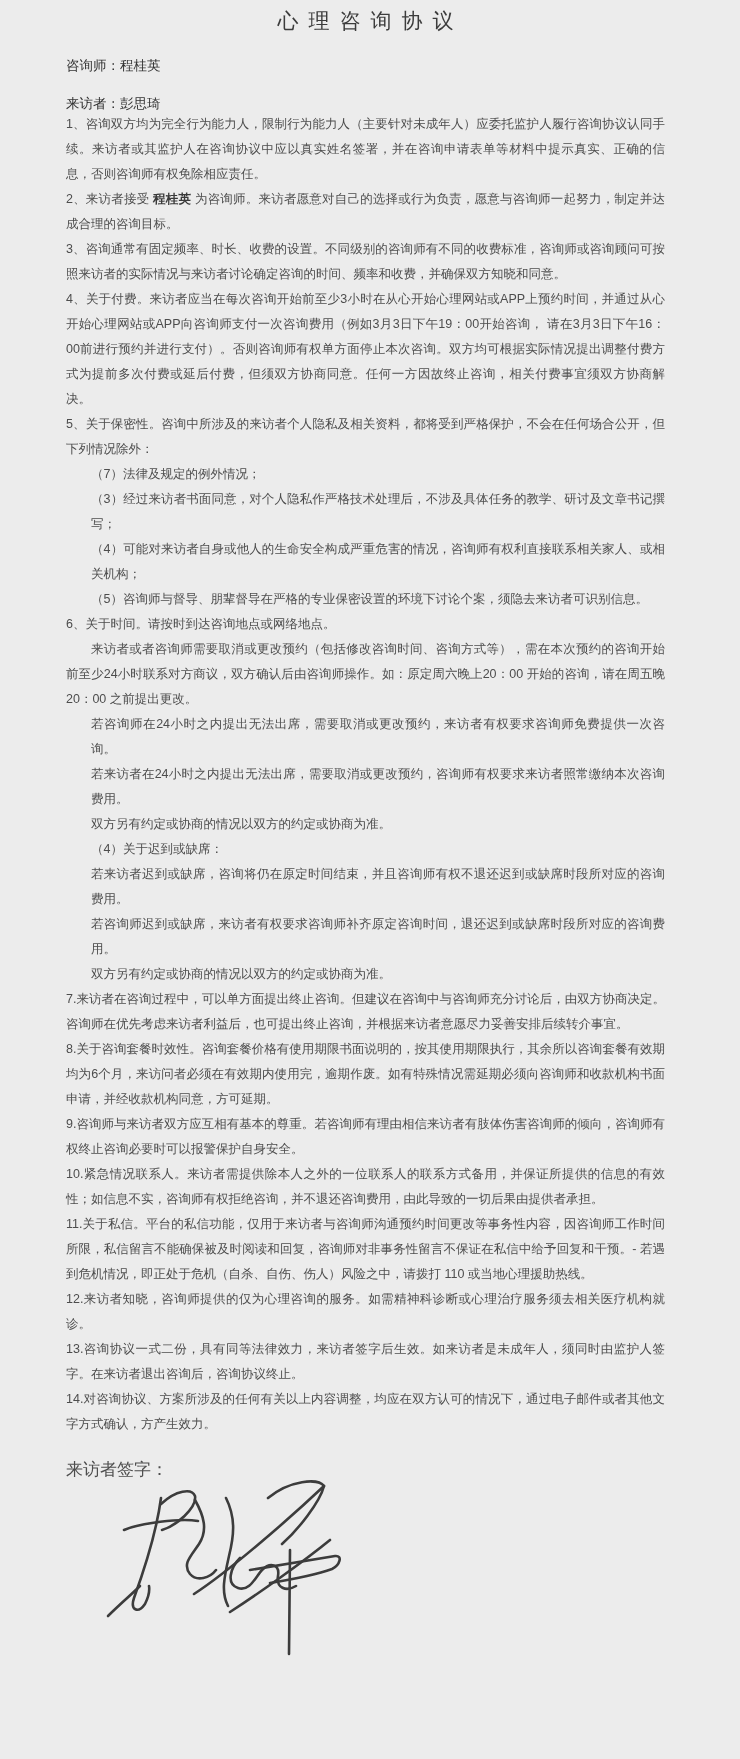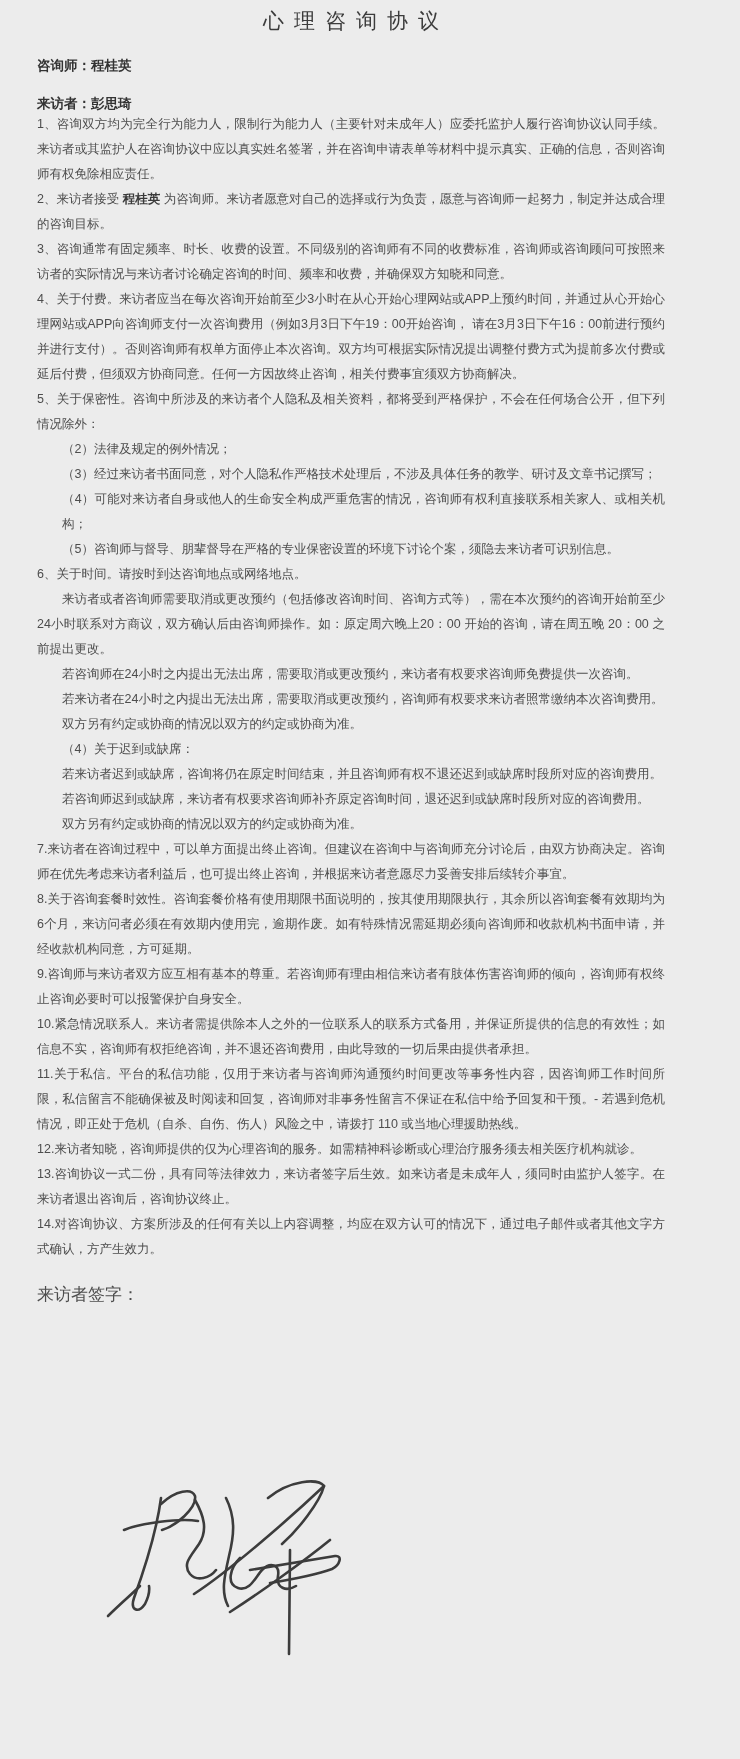--- a/index.html
+++ b/index.html
@@ -7,34 +7,34 @@
   .page{
     position:relative;
     width:740px;
     height:1759px;
     background:#ececec;
     font-family:"Liberation Sans","DejaVu Sans",sans-serif;
     color:#4d4d4d;
     overflow:hidden;
     margin:0 auto;
   }
-  .content{padding:6px 75px 0 37px;}
+  .content{padding:6px 75px 0 66px;}
   .doc-title{
     font-size:21px;
     font-weight:400;
     color:#3c3c3c;
     text-align:center;
     letter-spacing:10px;
     text-indent:10px;
     line-height:30px;
     margin:0;
   }
   .party{
     font-size:13.5px;
-    font-weight:bold;
+    font-weight:normal;
     color:#333333;
     line-height:17px;
     margin:21px 0 0 0;
   }
   .clauses p{
     font-size:12.5px;
     line-height:25px;
     margin:0;
     text-align:justify;
   }
@@ -73,21 +73,21 @@
     <p class="party"><span>咨询师：</span><span>程桂英</span></p>
 
     <p class="party"><span>来访者：</span><span>彭思琦</span></p>
 
     <div class="clauses">
         <p class="p"><span>1、咨询双方均为完全行为能力人，限制行为能力人（主要针对未成年人）应委托监护人履行咨询协议认同手续。来访者或其监护人在咨询协议中应以真实姓名签署，并在咨询申请表单等材料中提示真实、正确的信息，否则咨询师有权免除相应责任。</span></p>
         <p class="p"><span>2、来访者接受 </span><span class="b">程桂英</span><span> 为咨询师。来访者愿意对自己的选择或行为负责，愿意与咨询师一起努力，制定并达成合理的咨询目标。</span></p>
         <p class="p"><span>3、咨询通常有固定频率、时长、收费的设置。不同级别的咨询师有不同的收费标准，咨询师或咨询顾问可按照来访者的实际情况与来访者讨论确定咨询的时间、频率和收费，并确保双方知晓和同意。</span></p>
         <p class="p"><span>4、关于付费。来访者应当在每次咨询开始前至少3小时在从心开始心理网站或APP上预约时间，并通过从心开始心理网站或APP向咨询师支付一次咨询费用（例如3月3日下午19：00开始咨询， 请在3月3日下午16：00前进行预约并进行支付）。否则咨询师有权单方面停止本次咨询。双方均可根据实际情况提出调整付费方式为提前多次付费或延后付费，但须双方协商同意。任何一方因故终止咨询，相关付费事宜须双方协商解决。</span></p>
         <p class="p"><span>5、关于保密性。咨询中所涉及的来访者个人隐私及相关资料，都将受到严格保护，不会在任何场合公开，但下列情况除外：</span></p>
-        <p class="sub"><span>（2）法律及规定的例外情况；</span></p>
+        <p class="sub"><span>（7）法律及规定的例外情况；</span></p>
         <p class="sub"><span>（3）经过来访者书面同意，对个人隐私作严格技术处理后，不涉及具体任务的教学、研讨及文章书记撰写；</span></p>
         <p class="sub"><span>（4）可能对来访者自身或他人的生命安全构成严重危害的情况，咨询师有权利直接联系相关家人、或相关机构；</span></p>
         <p class="sub"><span>（5）咨询师与督导、朋辈督导在严格的专业保密设置的环境下讨论个案，须隐去来访者可识别信息。</span></p>
         <p class="p"><span>6、关于时间。请按时到达咨询地点或网络地点。</span></p>
         <p class="ind"><span>来访者或者咨询师需要取消或更改预约（包括修改咨询时间、咨询方式等），需在本次预约的咨询开始前至少24小时联系对方商议，双方确认后由咨询师操作。如：原定周六晚上20：00 开始的咨询，请在周五晚 20：00 之前提出更改。</span></p>
         <p class="sub"><span>若咨询师在24小时之内提出无法出席，需要取消或更改预约，来访者有权要求咨询师免费提供一次咨询。</span></p>
         <p class="sub"><span>若来访者在24小时之内提出无法出席，需要取消或更改预约，咨询师有权要求来访者照常缴纳本次咨询费用。</span></p>
         <p class="sub"><span>双方另有约定或协商的情况以双方的约定或协商为准。</span></p>
         <p class="sub"><span>（4）关于迟到或缺席：</span></p>
         <p class="sub"><span>若来访者迟到或缺席，咨询将仍在原定时间结束，并且咨询师有权不退还迟到或缺席时段所对应的咨询费用。</span></p>

